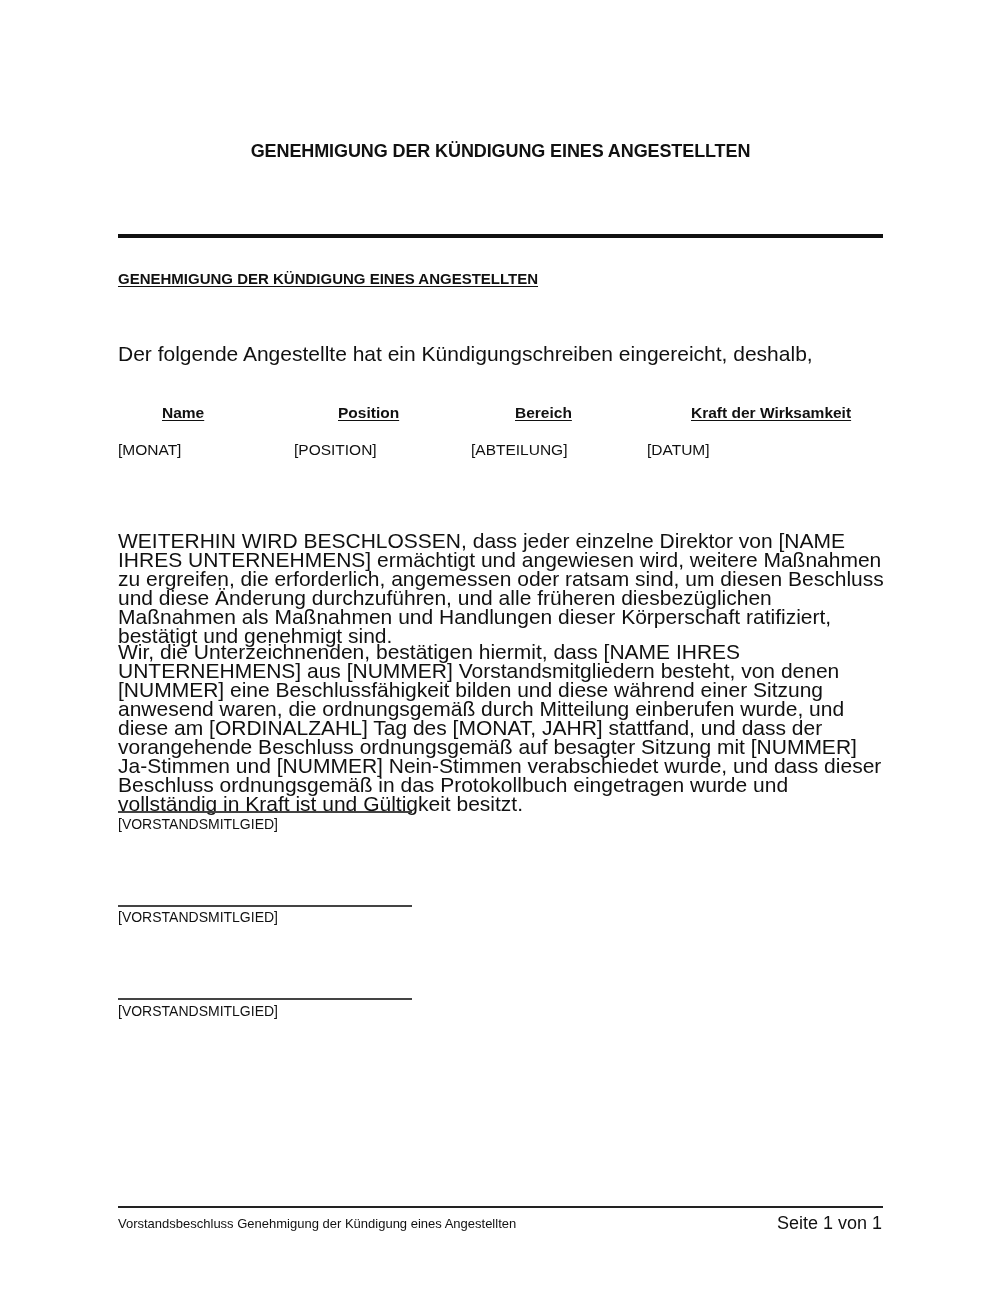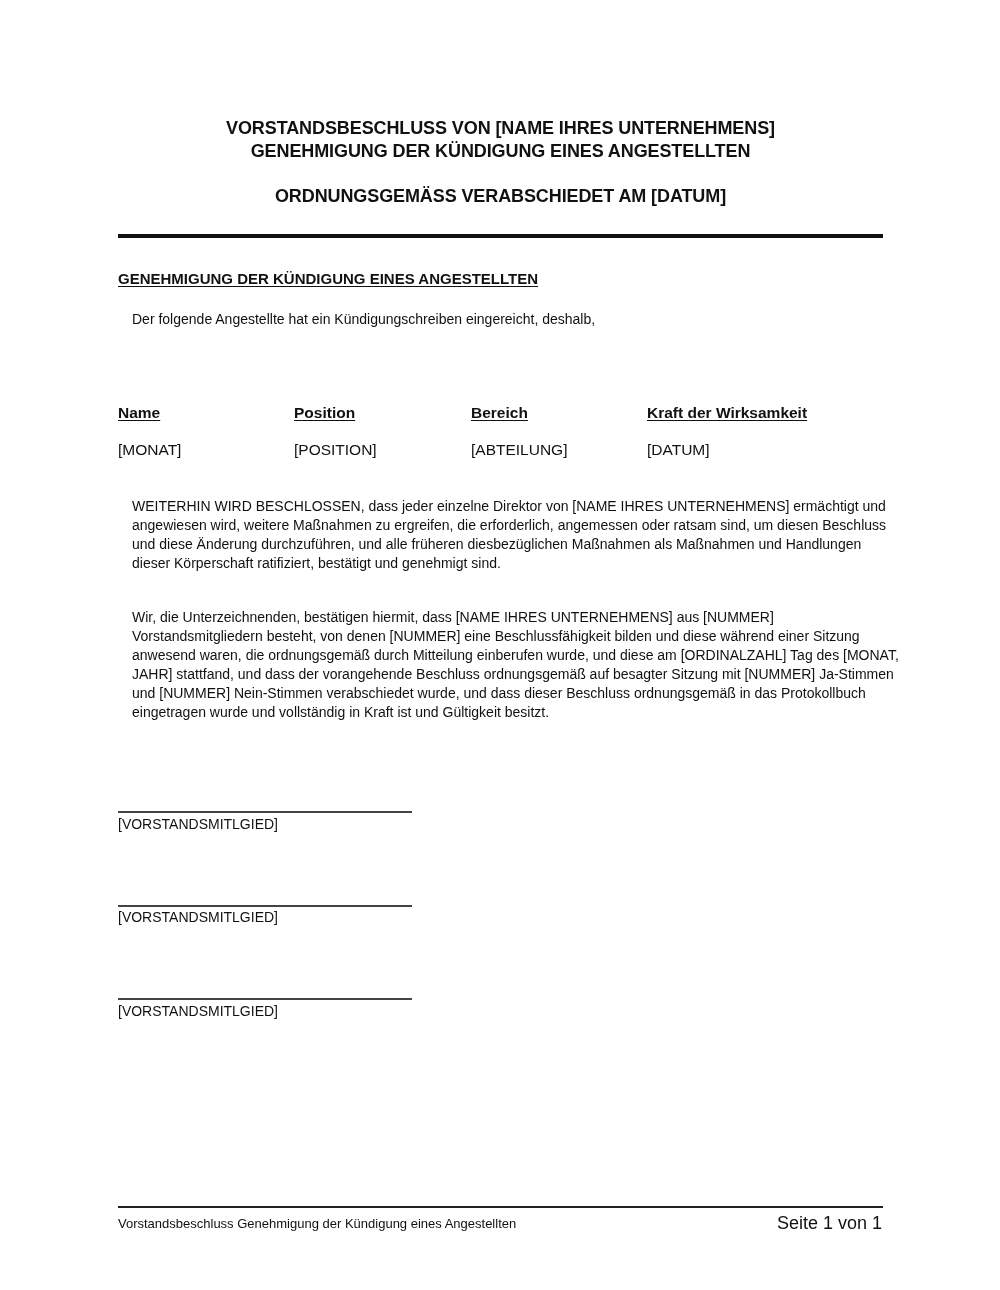--- a/index.html
+++ b/index.html
@@ -45,38 +45,40 @@
       position: absolute;
       left: 118px;
       top: 270px;
       font-weight: bold;
       font-size: 15px;
       text-decoration: underline;
       text-underline-offset: 2px;
     }
     .para {
       position: absolute;
-      left: 132px;
+      left: 118px;
       width: 770px;
-      font-size: 14px;
+      font-size: 21px;
       line-height: 19px;
+      margin-top: 34px;
     }
     .p1 { top: 310px; }
     .p2 { top: 347px; }
     .p3 { top: 497px; }
     .p4 { top: 608px; }
     .tbl-cell {
       position: absolute;
       font-size: 15.5px;
       line-height: 19px;
     }
     .tbl-head {
       font-weight: bold;
       text-decoration: underline;
       text-underline-offset: 2px;
+      margin-left: 44px;
     }
     .col-0 { left: 118px; }
     .col-1 { left: 294px; }
     .col-2 { left: 471px; }
     .col-3 { left: 647px; }
     .row-head { top: 403px; }
     .row-data { top: 440px; }
     .sig-line {
       position: absolute;
       left: 118px;
@@ -118,23 +120,21 @@
       font-size: 18px;
       line-height: 19px;
       text-align: right;
     }
   </style>
 </head>
 <body>
 
 <div class="page">
 
-  <div class="title title-1">VORSTANDSBESCHLUSS VON [NAME IHRES UNTERNEHMENS]</div>
   <div class="title title-2">GENEHMIGUNG DER KÜNDIGUNG EINES ANGESTELLTEN</div>
-  <div class="title title-3">ORDNUNGSGEMÄSS VERABSCHIEDET AM [DATUM]</div>
 
   <div class="thick-rule"></div>
 
   <div class="section-heading">GENEHMIGUNG DER KÜNDIGUNG EINES ANGESTELLTEN</div>
 
   <div class="para p1">Der folgende Angestellte hat ein Kündigungschreiben eingereicht, deshalb,</div>
 
   <div>
     <div class="tbl-cell tbl-head col-0 row-head">Name</div>
     <div class="tbl-cell tbl-head col-1 row-head">Position</div>

